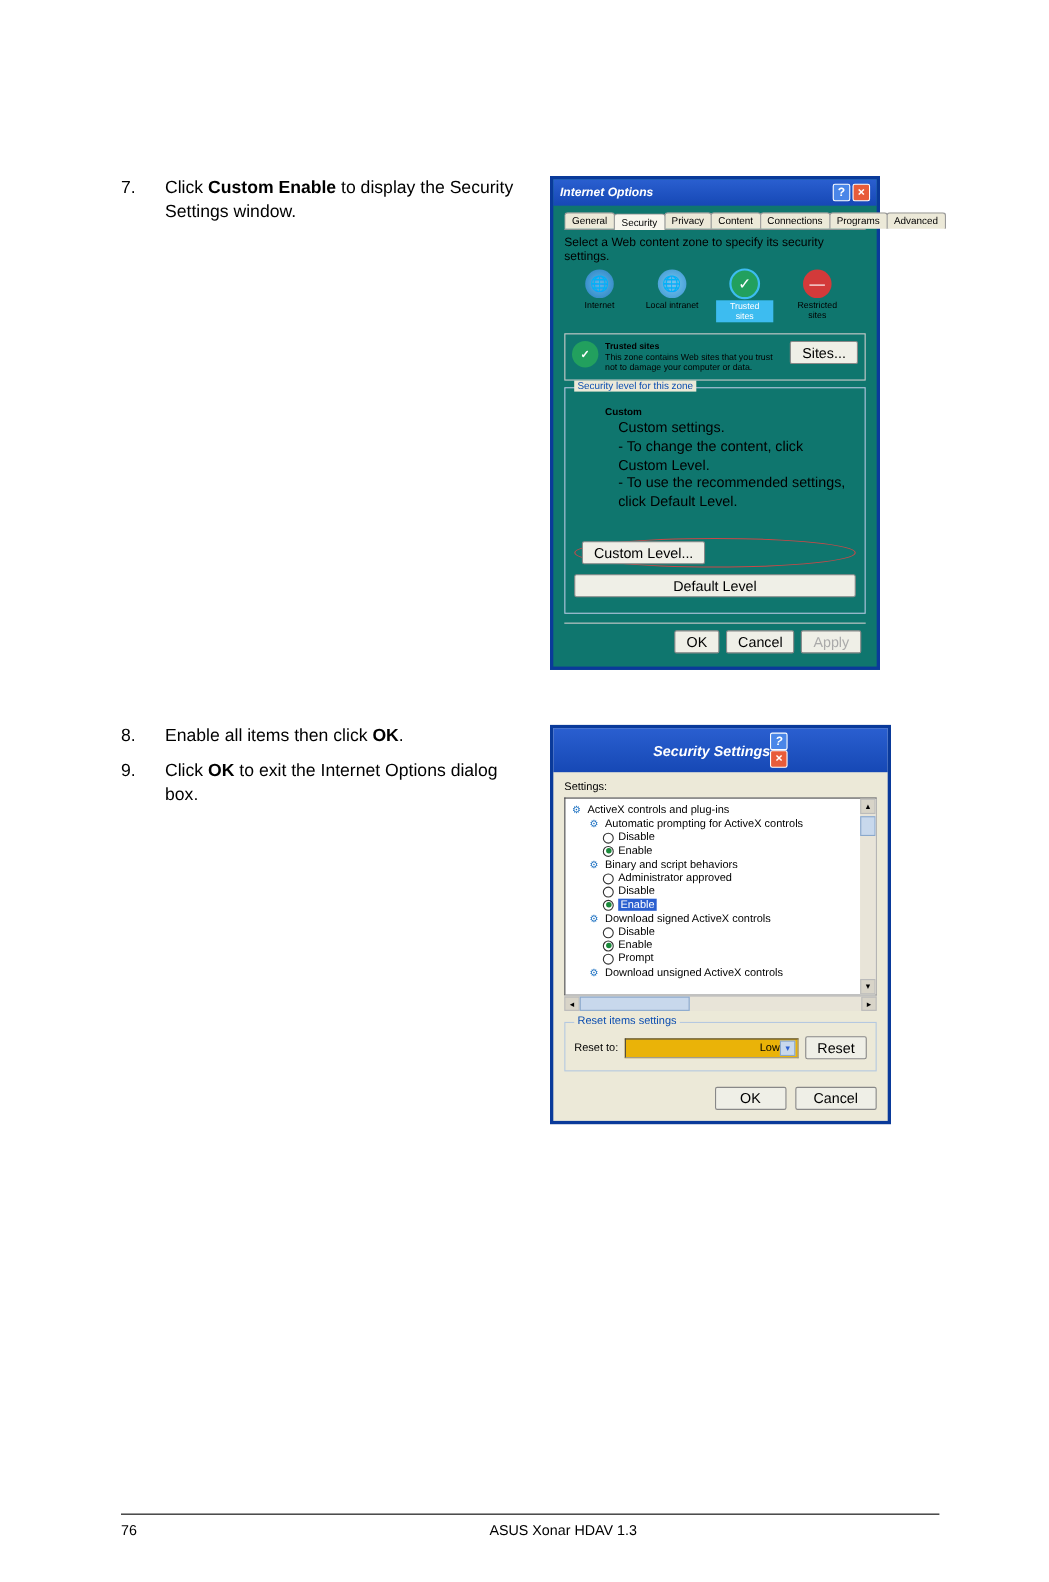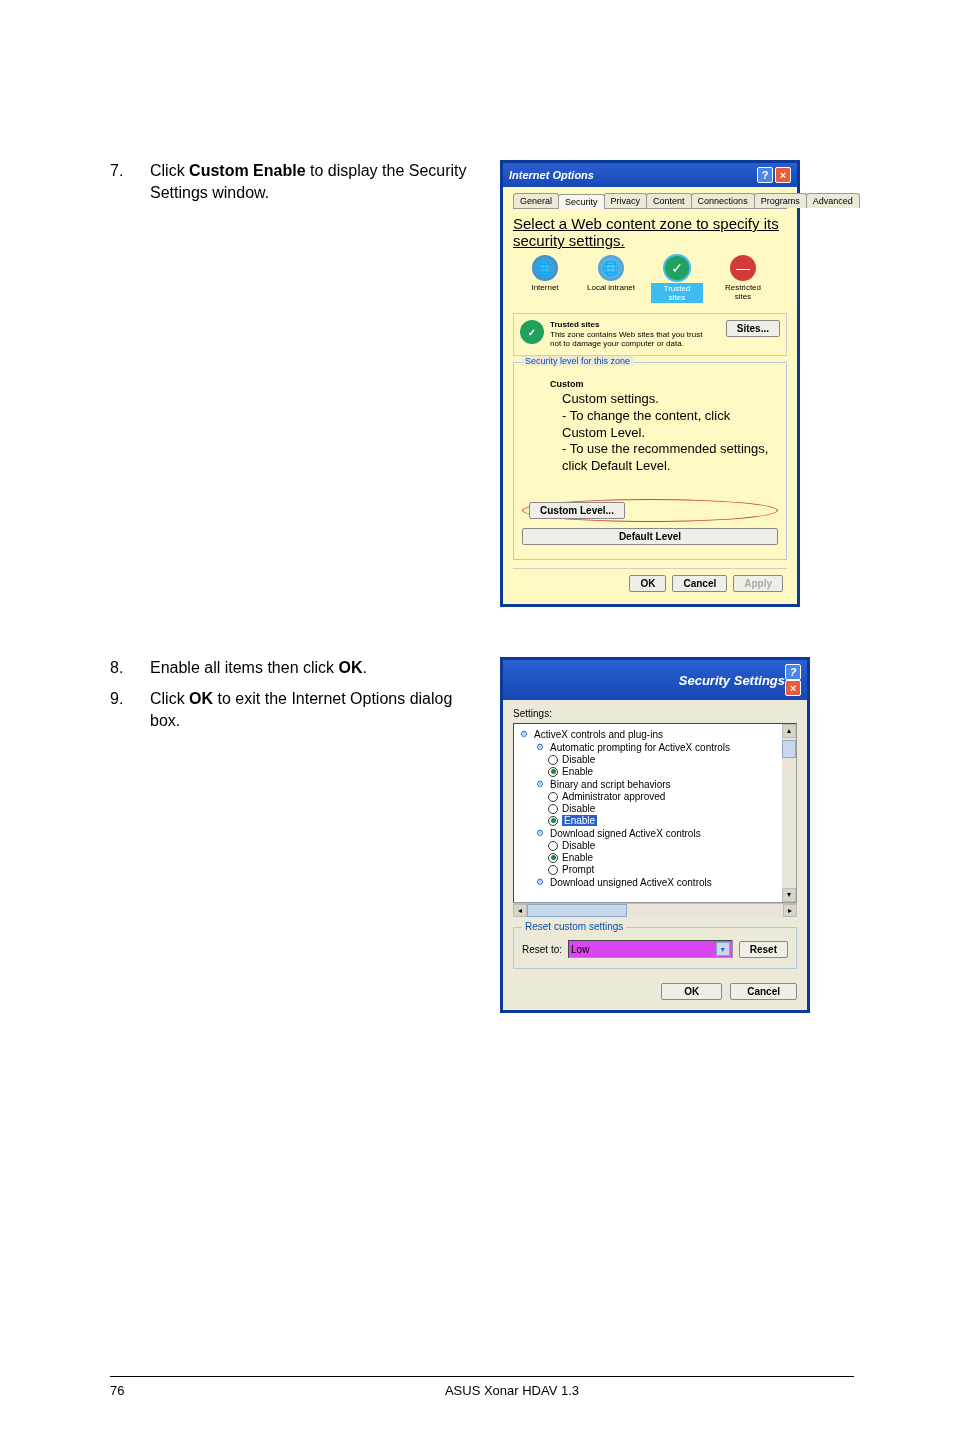--- a/index.html
+++ b/index.html
@@ -27,21 +27,21 @@
   .num-item { display: flex; margin-bottom: 8px; }
   .num { flex: 0 0 40px; }
   .txt b { font-weight: bold; }
   .right-img {
     flex: 0 0 auto;
   }
 
   
   .dlg {
     border: 3px solid #0a3a9a;
-    background: #fef9c3;
+    background: #0f766e;
     font-family: Tahoma, sans-serif;
     font-size: 10px;
     width: 300px;
   }
   .dlg-title {
     background: linear-gradient(#2a5fd0, #1648b5);
     color: #fff;
     font-weight: bold;
     padding: 4px 6px;
     display: flex;
@@ -63,21 +63,21 @@
   .tab-strip .tab {
     padding: 2px 6px;
     border: 1px solid #999;
     border-bottom: none;
     border-radius: 3px 3px 0 0;
     font-size: 9px;
     background: #ece9d8;
     margin-right: -1px;
   }
   .tab-strip .tab.active { background: #f8f6ee; position: relative; top: 1px; }
-  .zone-text { font-size: 15px; margin: 4px 0 6px; text-decoration: underline; }
+  .zone-text { font-size: 11px; margin: 4px 0 6px; }
   .zone-icons { display: flex; gap: 14px; margin: 6px 6px 10px; align-items: flex-start; }
   .zone-col { text-align: center; font-size: 8px; width: 52px; }
   .zone-ic { width: 26px; height: 26px; margin: 0 auto 2px; border-radius: 50%; display: flex; align-items: center; justify-content: center; font-size: 14px; }
   .ic-internet { background: radial-gradient(#5fb7e8,#2a7fc0); }
   .ic-intranet { background: radial-gradient(#78c8f0,#3b94d0); }
   .ic-trusted { background: #22a05e; color: #fff; outline: 2px solid #3dbcf0; outline-offset: -1px; }
   .ic-restricted { background: #d33a3a; color: #fff; }
   .trusted-sel { background: #3dbcf0; color: #fff; padding: 1px 4px; display: inline-block; font-size: 8px; }
   .trusted-box { border: 1px solid #ccc; padding: 6px; margin-bottom: 6px; display: flex; gap: 6px; align-items: flex-start; }
   .trusted-box .shield {
@@ -96,23 +96,22 @@
   }
   .fieldset .legend {
     position: absolute; top: -7px; left: 8px;
     background: #ece9d8; padding: 0 3px;
     color: #0a4db0; font-size: 9px;
   }
   .fs-custom-head { font-weight: bold; font-size: 9px; margin: 4px 0 2px 28px; }
   .fs-custom-lines { font-size: 13px; line-height: 1.3; margin-left: 40px; }
   .btn {
     background: #efefe7; border: 1px solid #888;
-    padding: 2px 10px; font-size: 10px;
+    padding: 2px 10px; font-size: 13px;
     border-radius: 2px;
-    font-weight: bold;
   }
   .btn-row-lvl { text-align: right; margin-top: 24px; display: flex; justify-content: flex-end; gap: 6px; flex-direction: column; }
   .circle-mark {
     border: 1px solid #c94848;
     border-radius: 50%;
     padding: 2px 6px;
     display: inline-flex;
   }
   .dlg-bottom { display: flex; justify-content: flex-end; gap: 6px; padding: 6px 4px 2px; border-top: 1px solid #ccc; }
   .btn.disabled { color: #aaa; }
@@ -123,21 +122,21 @@
     background: #ece9d8;
     font-family: Tahoma, sans-serif;
     font-size: 10px;
     width: 310px;
   }
   .dlg2-title {
     background: linear-gradient(#2a5fd0,#1648b5);
     color: #fff; font-weight: bold; font-style: italic;
     font-size: 13px;
     padding: 4px 6px;
-    display: flex; justify-content: flex-end; align-items: center;
+    display: flex; justify-content: center; align-items: center;
   }
   .dlg2-body { padding: 8px 10px 10px; }
   .set-label { color: #000; font-size: 10px; margin-bottom: 4px; }
   .listbox {
     background: #fff; border: 1px inset #999;
     height: 180px; font-size: 10px;
     position: relative;
     overflow: hidden;
   }
   .list-inner { padding: 3px 4px; }
@@ -175,22 +174,22 @@
     position: relative;
     margin-top: 10px;
   }
   .fieldset2 .legend {
     position: absolute; top: -7px; left: 8px;
     background: #ece9d8; padding: 0 3px;
     color: #0a4db0; font-size: 10px;
   }
   .reset-row { display: flex; align-items: center; gap: 6px; }
   .select-box {
-    flex: 1; background: #d946ef; border: 1px inset #999;
-    display: flex; justify-content: space-between; align-items: center;
+    flex: 1; background: #eab308; border: 1px inset #999;
+    display: flex; justify-content: flex-end; align-items: center;
     padding: 1px 2px; font-size: 10px;
   }
   .select-box .dd {
     width: 14px; height: 14px; background: #c8d8ec; border: 1px solid #8aa8cc;
     display: flex; align-items: center; justify-content: center; font-size: 8px; color: #2a5fd0;
   }
   .dlg2-bottom { display: flex; justify-content: flex-end; gap: 8px; margin-top: 14px; }
 
   .footer {
     position: absolute;
@@ -391,21 +390,21 @@
           </div>
           <div class="hscroll">
             <div class="hsb-btn">◂</div>
             <div class="hsb-track">
                 <div class="hsb-thumb"></div>
               </div>
             <div class="hsb-btn">▸</div>
           </div>
 
           <div class="fieldset2">
-            <div class="legend">Reset custom settings</div>
+            <div class="legend">Reset items settings</div>
             <div class="reset-row">
               <span>Reset to:</span>
               <div class="select-box">
                 <span>Low</span>
                 <span class="dd">▾</span>
               </div>
               <button class="btn">Reset</button>
             </div>
           </div>
 

